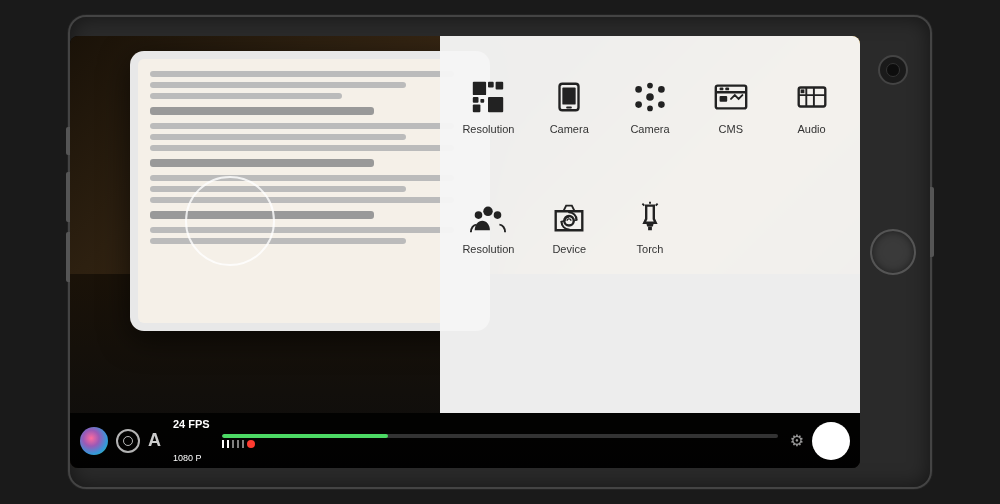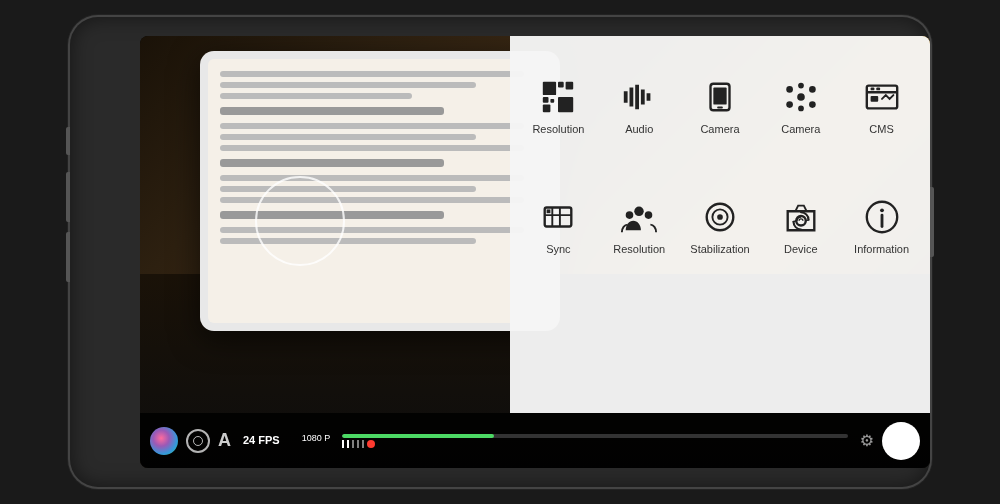--- a/index.html
+++ b/index.html
@@ -11,29 +11,29 @@
       align-items: center;
       justify-content: center;
       font-family: -apple-system, BlinkMacSystemFont, 'Helvetica Neue', sans-serif;
       overflow: hidden;
     }
 
     .phone-outer {
       width: 860px;
       height: 470px;
       background: #2a2a2a;
-      border-radius: 28px;
+      border-radius: 16px;
       position: relative;
       box-shadow:
         0 0 0 2px #444,
         0 0 0 3px #222,
         inset 0 0 20px rgba(0,0,0,0.5);
       display: flex;
       align-items: center;
-      justify-content: flex-end;
+      justify-content: flex-start;
     }
 
     
     .btn-left-top {
       position: absolute;
       left: -4px;
       top: 110px;
       width: 4px;
       height: 28px;
       background: #555;
@@ -162,21 +162,21 @@
       background: rgba(0,0,0,0.85);
       z-index: 10;
       display: flex;
       align-items: center;
       padding: 0 10px;
       gap: 8px;
     }
 
     .bottom-info {
       display: flex;
-      flex-direction: row;
+      flex-direction: column;
       color: white;
       font-size: 9px;
       line-height: 1.3;
       margin-left: 4px;
       gap: 22px;
     }
 
     .fps-text { font-weight: bold; font-size: 11px; }
 
     .progress-bar-area {
@@ -415,32 +415,20 @@
             <rect x="4" y="20" width="6" height="6" fill="#222" rx="1"></rect>
             <rect x="12" y="22" width="4" height="4" fill="#222" rx="1"></rect>
             <rect x="20" y="20" width="16" height="16" fill="#222" rx="1"></rect>
             <rect x="4" y="28" width="8" height="8" fill="#222" rx="1"></rect>
           </svg>
         </div>
         <span class="menu-item-label">Resolution</span>
       </div>
 
 
-      <div class="menu-item">
-        <div class="menu-item-icon">
-          <svg viewBox="0 0 40 40" fill="none" xmlns="http://www.w3.org/2000/svg">
-            <path d="M4 14H8L8 26H4V14Z" fill="#222"></path>
-            <path d="M10 10H14V30H10V10Z" fill="#222"></path>
-            <path d="M16 7H20V33H16V7Z" fill="#222"></path>
-            <path d="M22 12H26V28H22V12Z" fill="#222"></path>
-            <path d="M28 16H32V24H28V16Z" fill="#222"></path>
-          </svg>
-        </div>
-        <span class="menu-item-label">Audio</span>
-      </div>
 
       <div class="menu-item">
         <div class="menu-item-icon">
           <svg viewBox="0 0 40 40" fill="none" xmlns="http://www.w3.org/2000/svg">
             <rect x="10" y="6" width="20" height="28" rx="3" stroke="#222" stroke-width="2.5"></rect>
             <rect x="13" y="10" width="14" height="18" rx="1" fill="#222"></rect>
             <rect x="17" y="30" width="6" height="2" rx="1" fill="#222"></rect>
           </svg>
         </div>
         <span class="menu-item-label">Camera</span>
@@ -479,79 +467,72 @@
       <div class="menu-item">
         <div class="menu-item-icon">
           <svg viewBox="0 0 40 40" fill="none" xmlns="http://www.w3.org/2000/svg">
             <rect x="6" y="10" width="28" height="20" rx="2" stroke="#222" stroke-width="2.5"></rect>
             <line x1="6" y1="18" x2="34" y2="18" stroke="#222" stroke-width="2"></line>
             <line x1="14" y1="10" x2="14" y2="30" stroke="#222" stroke-width="2"></line>
             <line x1="22" y1="10" x2="22" y2="30" stroke="#222" stroke-width="2"></line>
             <rect x="8" y="12" width="4" height="4" fill="#222"></rect>
           </svg>
         </div>
-        <span class="menu-item-label">Sync</span>
+        <span class="menu-item-label">Audio</span>
       </div>
 
       <div class="menu-item">
         <div class="menu-item-icon">
           <svg viewBox="0 0 40 40" fill="none" xmlns="http://www.w3.org/2000/svg">
             <circle cx="20" cy="14" r="5" fill="#222"></circle>
             <circle cx="10" cy="18" r="4" fill="#222"></circle>
             <circle cx="30" cy="18" r="4" fill="#222"></circle>
             <path d="M6 34c0-5.523 3.582-10 8-10s8 4.477 8 10" fill="#222"></path>
             <path d="M2 36c0-4.418 2.686-8 6-8" stroke="#222" stroke-width="2" fill="none"></path>
             <path d="M38 36c0-4.418-2.686-8-6-8" stroke="#222" stroke-width="2" fill="none"></path>
           </svg>
         </div>
         <span class="menu-item-label">Resolution</span>
       </div>
 
 
-      <div class="menu-item">
-        <div class="menu-item-icon">
-          <svg viewBox="0 0 40 40" fill="none" xmlns="http://www.w3.org/2000/svg">
-            <circle cx="20" cy="20" r="14" stroke="#222" stroke-width="2.5"></circle>
-            <circle cx="20" cy="20" r="8" stroke="#222" stroke-width="2"></circle>
-            <circle cx="20" cy="20" r="3" fill="#222"></circle>
-          </svg>
-        </div>
-        <span class="menu-item-label">Stabilization</span>
-      </div>
 
       <div class="menu-item">
         <div class="menu-item-icon">
           <svg viewBox="0 0 40 40" fill="none" xmlns="http://www.w3.org/2000/svg">
             <path d="M6 14h28v20H6V14z" rx="2" stroke="#222" stroke-width="2.5" fill="none"></path>
             <path d="M14 14l3-6h6l3 6" stroke="#222" stroke-width="2" fill="none"></path>
             <circle cx="20" cy="24" r="5" stroke="#222" stroke-width="2.5"></circle>
             <path d="M18 24a2 2 0 0 1 4 0" stroke="#222" stroke-width="1.5"></path>
             <path d="M16 24c0-2.2 1.8-4 4-4" stroke="#222" stroke-width="1.5"></path>
 
             <path d="M20 15 A8 8 0 0 1 28 23" stroke="#222" stroke-width="2" fill="none" stroke-linecap="round"></path>
             <path d="M20 33 A8 8 0 0 1 12 25" stroke="#222" stroke-width="2" fill="none" stroke-linecap="round"></path>
             <path d="M27 20l1 3-3 1" stroke="#222" stroke-width="1.5" fill="none" stroke-linecap="round"></path>
             <path d="M13 28l-1-3 3-1" stroke="#222" stroke-width="1.5" fill="none" stroke-linecap="round"></path>
           </svg>
         </div>
         <span class="menu-item-label">Device</span>
       </div>
 
-
-
-      <div class="menu-item">
-        <div class="menu-item-icon">
-          <svg viewBox="0 0 40 40" fill="none" xmlns="http://www.w3.org/2000/svg">
-            <circle cx="20" cy="20" r="16" stroke="#222" stroke-width="2.5"></circle>
-            <line x1="20" y1="18" x2="20" y2="30" stroke="#222" stroke-width="3" stroke-linecap="round"></line>
-            <circle cx="20" cy="13" r="2" fill="#222"></circle>
-          </svg>
-        </div>
-        <span class="menu-item-label">Information</span>
-      </div>
+      <div class="menu-item">
+        <div class="menu-item-icon">
+          <svg viewBox="0 0 40 40" fill="none" xmlns="http://www.w3.org/2000/svg">
+            <path d="M16 8h8v14l2 4H14l2-4V8z" stroke="#222" stroke-width="2.5" fill="none"></path>
+            <path d="M16 26h8l-1 4h-6l-1-4z" fill="#222"></path>
+            <path d="M18 30h4v4h-4z" fill="#222" rx="1"></path>
+            <line x1="20" y1="6" x2="20" y2="4" stroke="#222" stroke-width="2"></line>
+            <line x1="14" y1="8" x2="12" y2="6" stroke="#222" stroke-width="2"></line>
+            <line x1="26" y1="8" x2="28" y2="6" stroke="#222" stroke-width="2"></line>
+          </svg>
+        </div>
+        <span class="menu-item-label">Torch</span>
+      </div>
+
+
 
     </div>
 
     <div class="bottom-bar">
       <div class="siri-ball"></div>
       <div class="lens-icon"></div>
       <div class="a-icon">A</div>
       <div class="bottom-info">
         <span class="fps-text">24 FPS</span>
         <span>1080 P</span>

